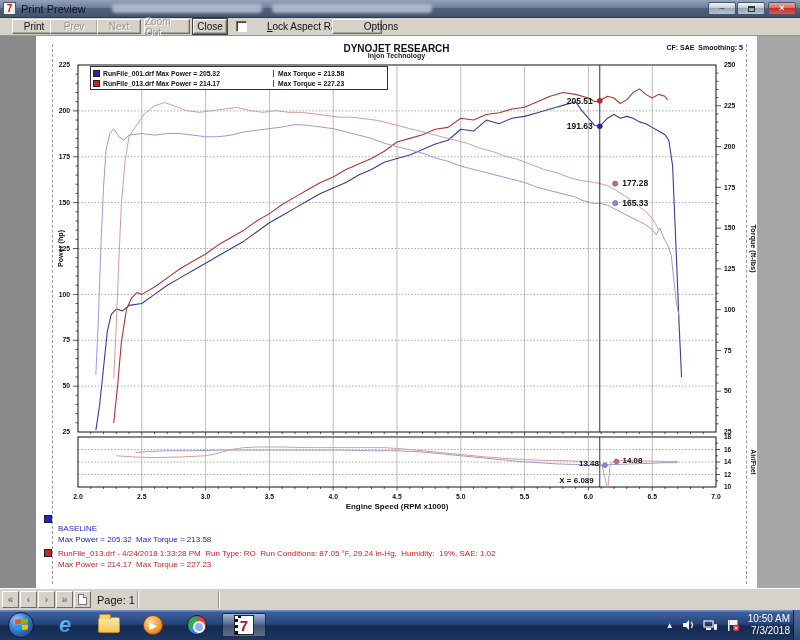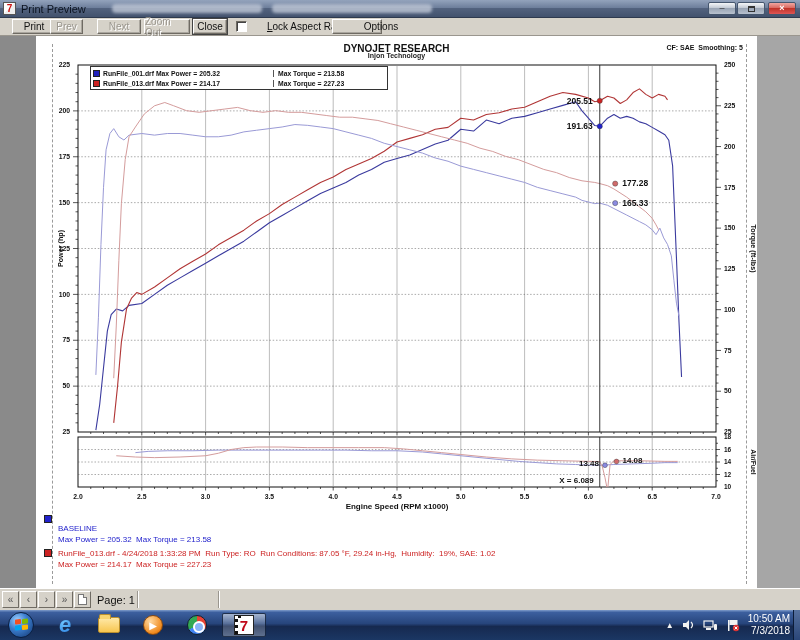--- a/index.html
+++ b/index.html
@@ -110,21 +110,21 @@
   <div class="abs redact" style="left:272px;width:160px;"></div>
   <div class="abs winbtn" style="right:64px;">–</div>
   <div class="abs winbtn" style="right:35px;">
       <span class="restore-glyph"></span>
     </div>
   <div class="abs winbtn" id="btn-close-win" style="right:4px;">×</div>
 </div>
 
 <div class="abs" id="toolbar">
   <div class="abs tbtn mn" style="left:12px;width:44px;">Print</div>
-  <div class="abs tbtn disabled" style="left:50px;width:33px;">Prev</div>
+  <div class="abs tbtn disabled" style="left:50px;width:48px;">Prev</div>
   <div class="abs tbtn disabled" style="left:97px;width:44px;">Next</div>
   <div class="abs tbtn disabled" style="left:144px;width:46px;">Zoom Out</div>
   <div class="abs tbtn mn" style="left:193px;width:34px;border-width:1px;outline:1px solid #444;">Close</div>
   <div class="abs" id="chk-wrap" style="left:236px;">
     <span id="chk-box"></span>
     <span id="chk-label">Lock Aspect Ratio</span>
   </div>
   <div class="abs tbtn" style="left:332px;width:16px;padding-left:48px;">Options</div>
 </div>
 

